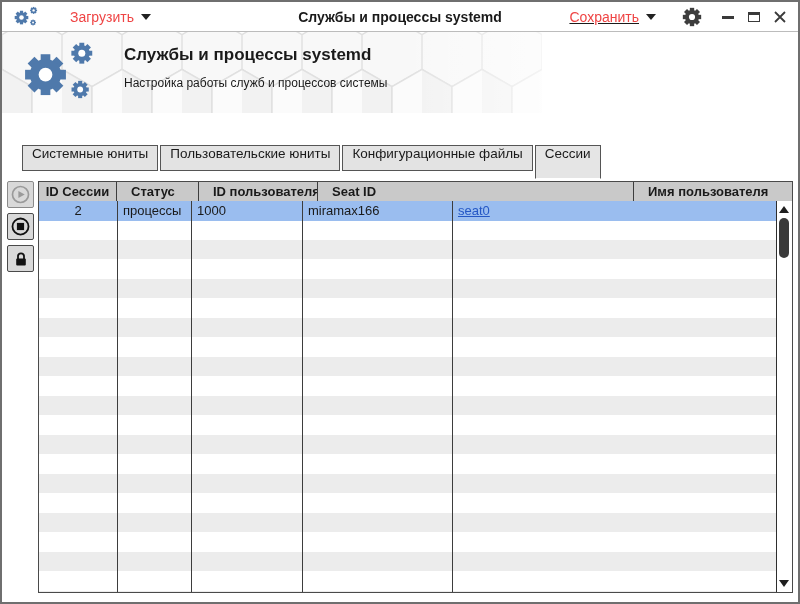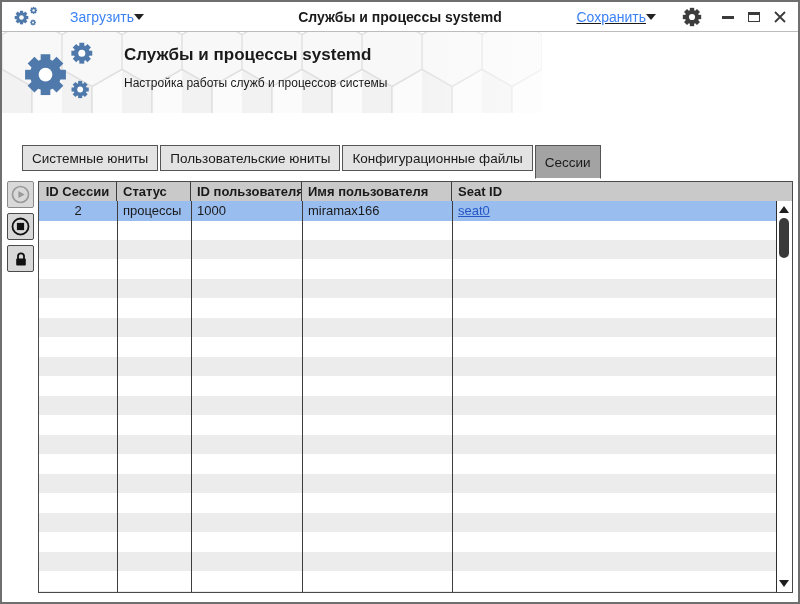--- a/index.html
+++ b/index.html
@@ -6,21 +6,21 @@
   html,body { width:800px; height:604px; background:#fff; }
   body { font-family:"Liberation Sans", sans-serif; color:#1a1a1a; }
 
   .window { position:relative; width:800px; height:604px; border:2px solid #6f6f6f; background:#fff; overflow:hidden; }
 
   
   .titlebar { position:relative; height:30px; display:flex; align-items:center; padding:0 10px; background:#fff; border-bottom:1px solid #bcbcbc; }
   .tb-left, .tb-right { display:flex; align-items:center; gap:8px; }
   .tb-right { margin-left:auto;text-decoration:underline; }
   .tb-title { position:absolute; left:0; right:0; text-align:center; font-weight:bold; font-size:14px; pointer-events:none; }
-  .menu-btn { display:flex; align-items:center; font-size:14px; padding:3px 4px; cursor:default; background:none; border:none; font-family:inherit; color:#3b82f6; }
+  .menu-btn { display:flex; align-items:center; gap:7px; font-size:14px; padding:3px 4px; cursor:default; background:none; border:none; font-family:inherit; color:#ef4444; }
   .caret-down { width:0; height:0; border-left:5px solid transparent; border-right:5px solid transparent; border-top:6px solid #222; display:inline-block; }
   .app-mini-icon { margin-right:16px; display:flex; }
   .winctl { display:flex; align-items:center; gap:10px; margin-left:10px; }
   .wc-btn { width:16px; height:16px; display:flex; align-items:center; justify-content:center; background:none; border:none; }
   .wc-min-glyph { width:12px; height:3px; background:#3a3a3a; margin-top:2px; }
   .wc-max-glyph { width:12px; height:10px; border:1px solid #3a3a3a; border-top:3px solid #3a3a3a; }
   .gear-btn { background:none; border:none; display:flex; margin-left:14px; }
 
   
   .warnbar { height:32px; background:#f2ef9e; display:flex; align-items:center; padding:0 12px; }
@@ -31,31 +31,31 @@
   .hero { position:relative; height:81px; background:#fff; overflow:hidden; }
   .hex-bg { position:absolute; left:0; top:-6px; }
   .hex-fade { position:absolute; inset:0; background:linear-gradient(to right, rgba(255,255,255,0) 0%, rgba(255,255,255,0) 50%, #ffffff 78%); }
   .hero-logo { position:absolute; left:16px; top:8px; }
   .hero-text { position:absolute; left:122px; top:13px; }
   .hero-title { font-size:17px; font-weight:bold; }
   .hero-subtitle { font-size:12px; margin-top:11px; }
 
   
   .tabbar { position:absolute; top:143px; left:20px; display:flex; z-index:3; }
-  .tab { height:26px; padding:0 9px; display:flex; align-items:center; background:#e3e3e3; border:1px solid #555; margin-right:2px; font-size:13.5px; cursor:default; }
-  .tab.active { background:#a3a3a3; height:34px; border-bottom:1px solid #fff; }
+  .tab { height:26px; padding:0 9px; display:flex; align-items:flex-start; background:#e3e3e3; border:1px solid #555; margin-right:2px; font-size:13.5px; cursor:default; }
+  .tab.active { background:#e5e5e5; height:34px; border-bottom:1px solid #fff; }
 
   
   .side-toolbar { position:absolute; left:5px; top:179px; display:flex; flex-direction:column; gap:5px; }
   .tool-btn { width:27px; height:27px; background:#d9d9d9; border:1px solid #4a4a4a; border-radius:2px; display:flex; align-items:center; justify-content:center; }
   .tool-btn.disabled { border-color:#8a8a8a; }
 
   
   .table-wrap { position:absolute; left:36px; top:179px; width:755px; height:412px; border:1px solid #4a4a4a; display:flex; flex-direction:column; background:#fff; }
-  .thead { display:flex; height:19px; background:#c9c9c9; font-weight:bold; font-size:13px; flex:0 0 auto; }
+  .thead { display:flex; height:19px; background:#c9c9c9; font-weight:bold; font-size:13px; flex:0 0 auto;gap:8px; }
   .th { display:flex; align-items:center; padding:0 6px; border-right:1px solid #3d3d3d; overflow:hidden; white-space:nowrap; }
   .th:last-child { border-right:none; }
   .c0 { width:78px; justify-content:center; padding:0 2px; }
   .c1 { width:74px; }
   .c2 { width:111px; }
   .c3 { width:150px; }
   .c4 { flex:1; }
   .tbody-zone { display:flex; flex:1; min-height:0; }
   .tbody { position:relative; flex:1;
            background:repeating-linear-gradient(to bottom, #ececec 0px 19.5px, #ffffff 19.5px 39px); }
@@ -188,22 +188,22 @@
         <rect x="4.2" y="8.4" width="9.6" height="7.2" rx="1" fill="#111"></rect>
       </svg>
     </button>
   </div>
 
   <div class="table-wrap">
     <div class="thead">
       <div class="th c0">ID Сессии</div>
       <div class="th c1">Статус</div>
       <div class="th c2">ID пользователя</div>
+      <div class="th c4">Seat ID</div>
       <div class="th c3">Имя пользователя</div>
-      <div class="th c4">Seat ID</div>
     </div>
     <div class="tbody-zone">
       <div class="tbody">
         <div class="row-selected">
           <div class="td c0">2</div>
           <div class="td c1">процессы</div>
           <div class="td c2">1000</div>
           <div class="td c3">miramax166</div>
           <div class="td c4">
               <a class="seat-link">seat0</a>

